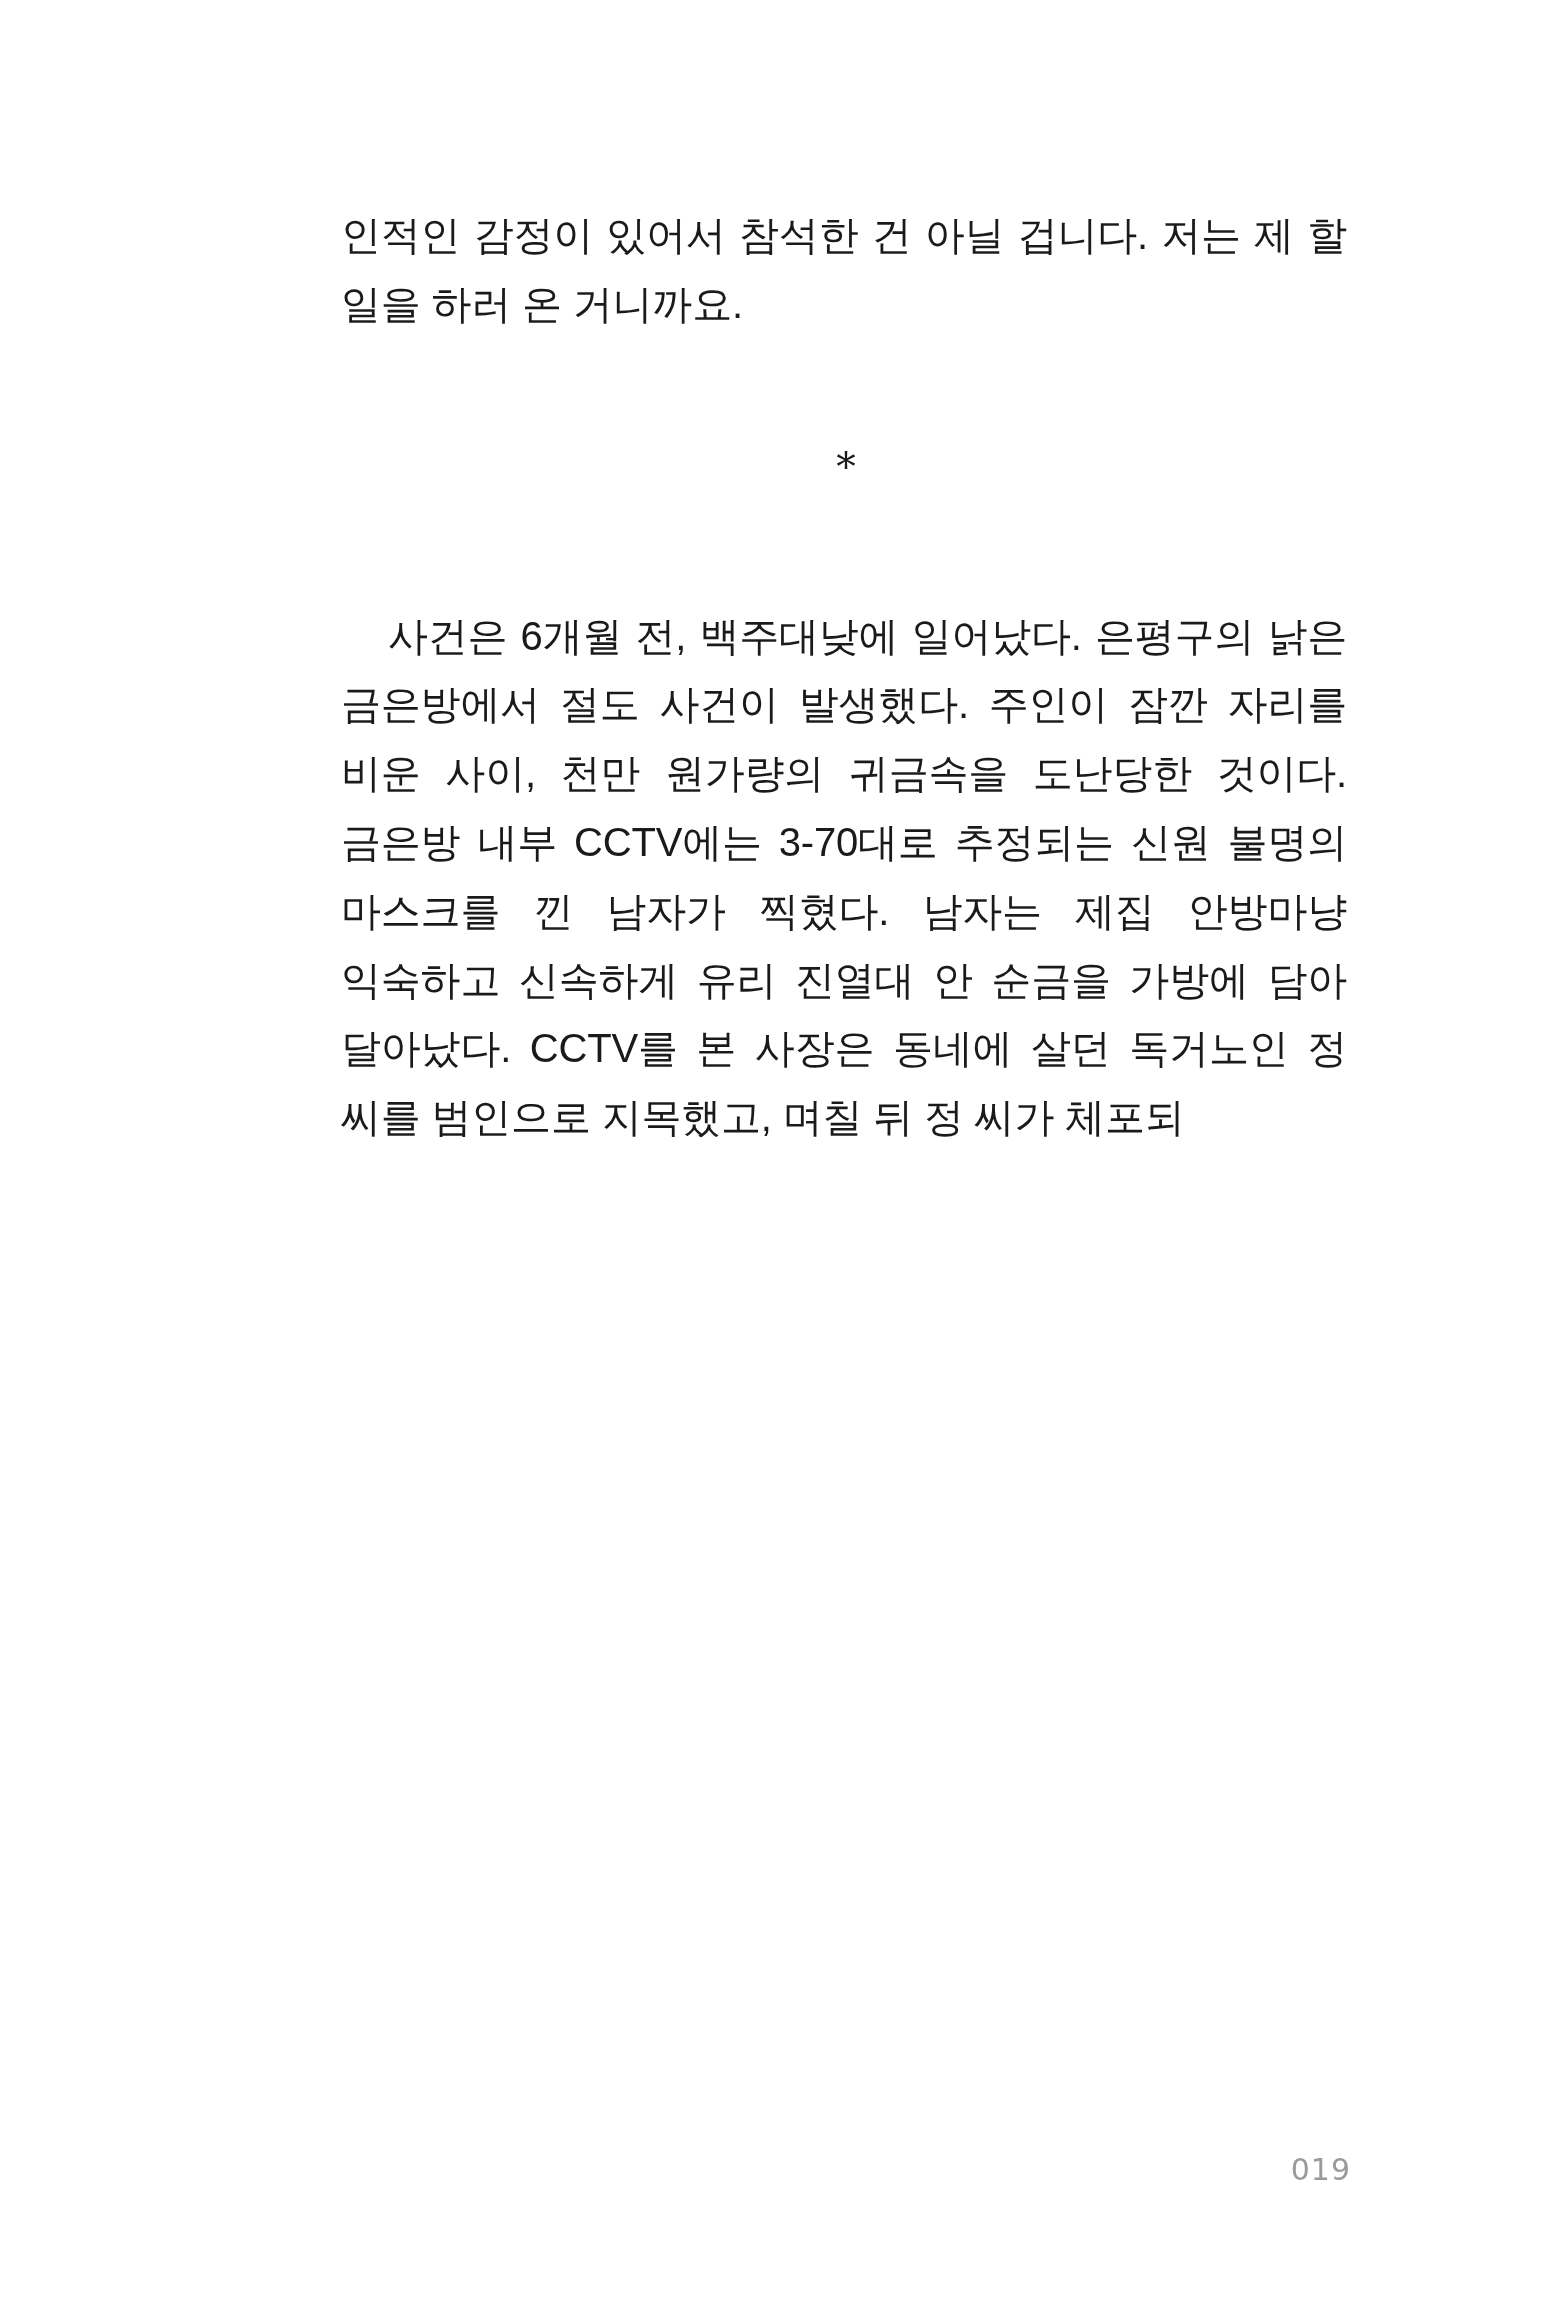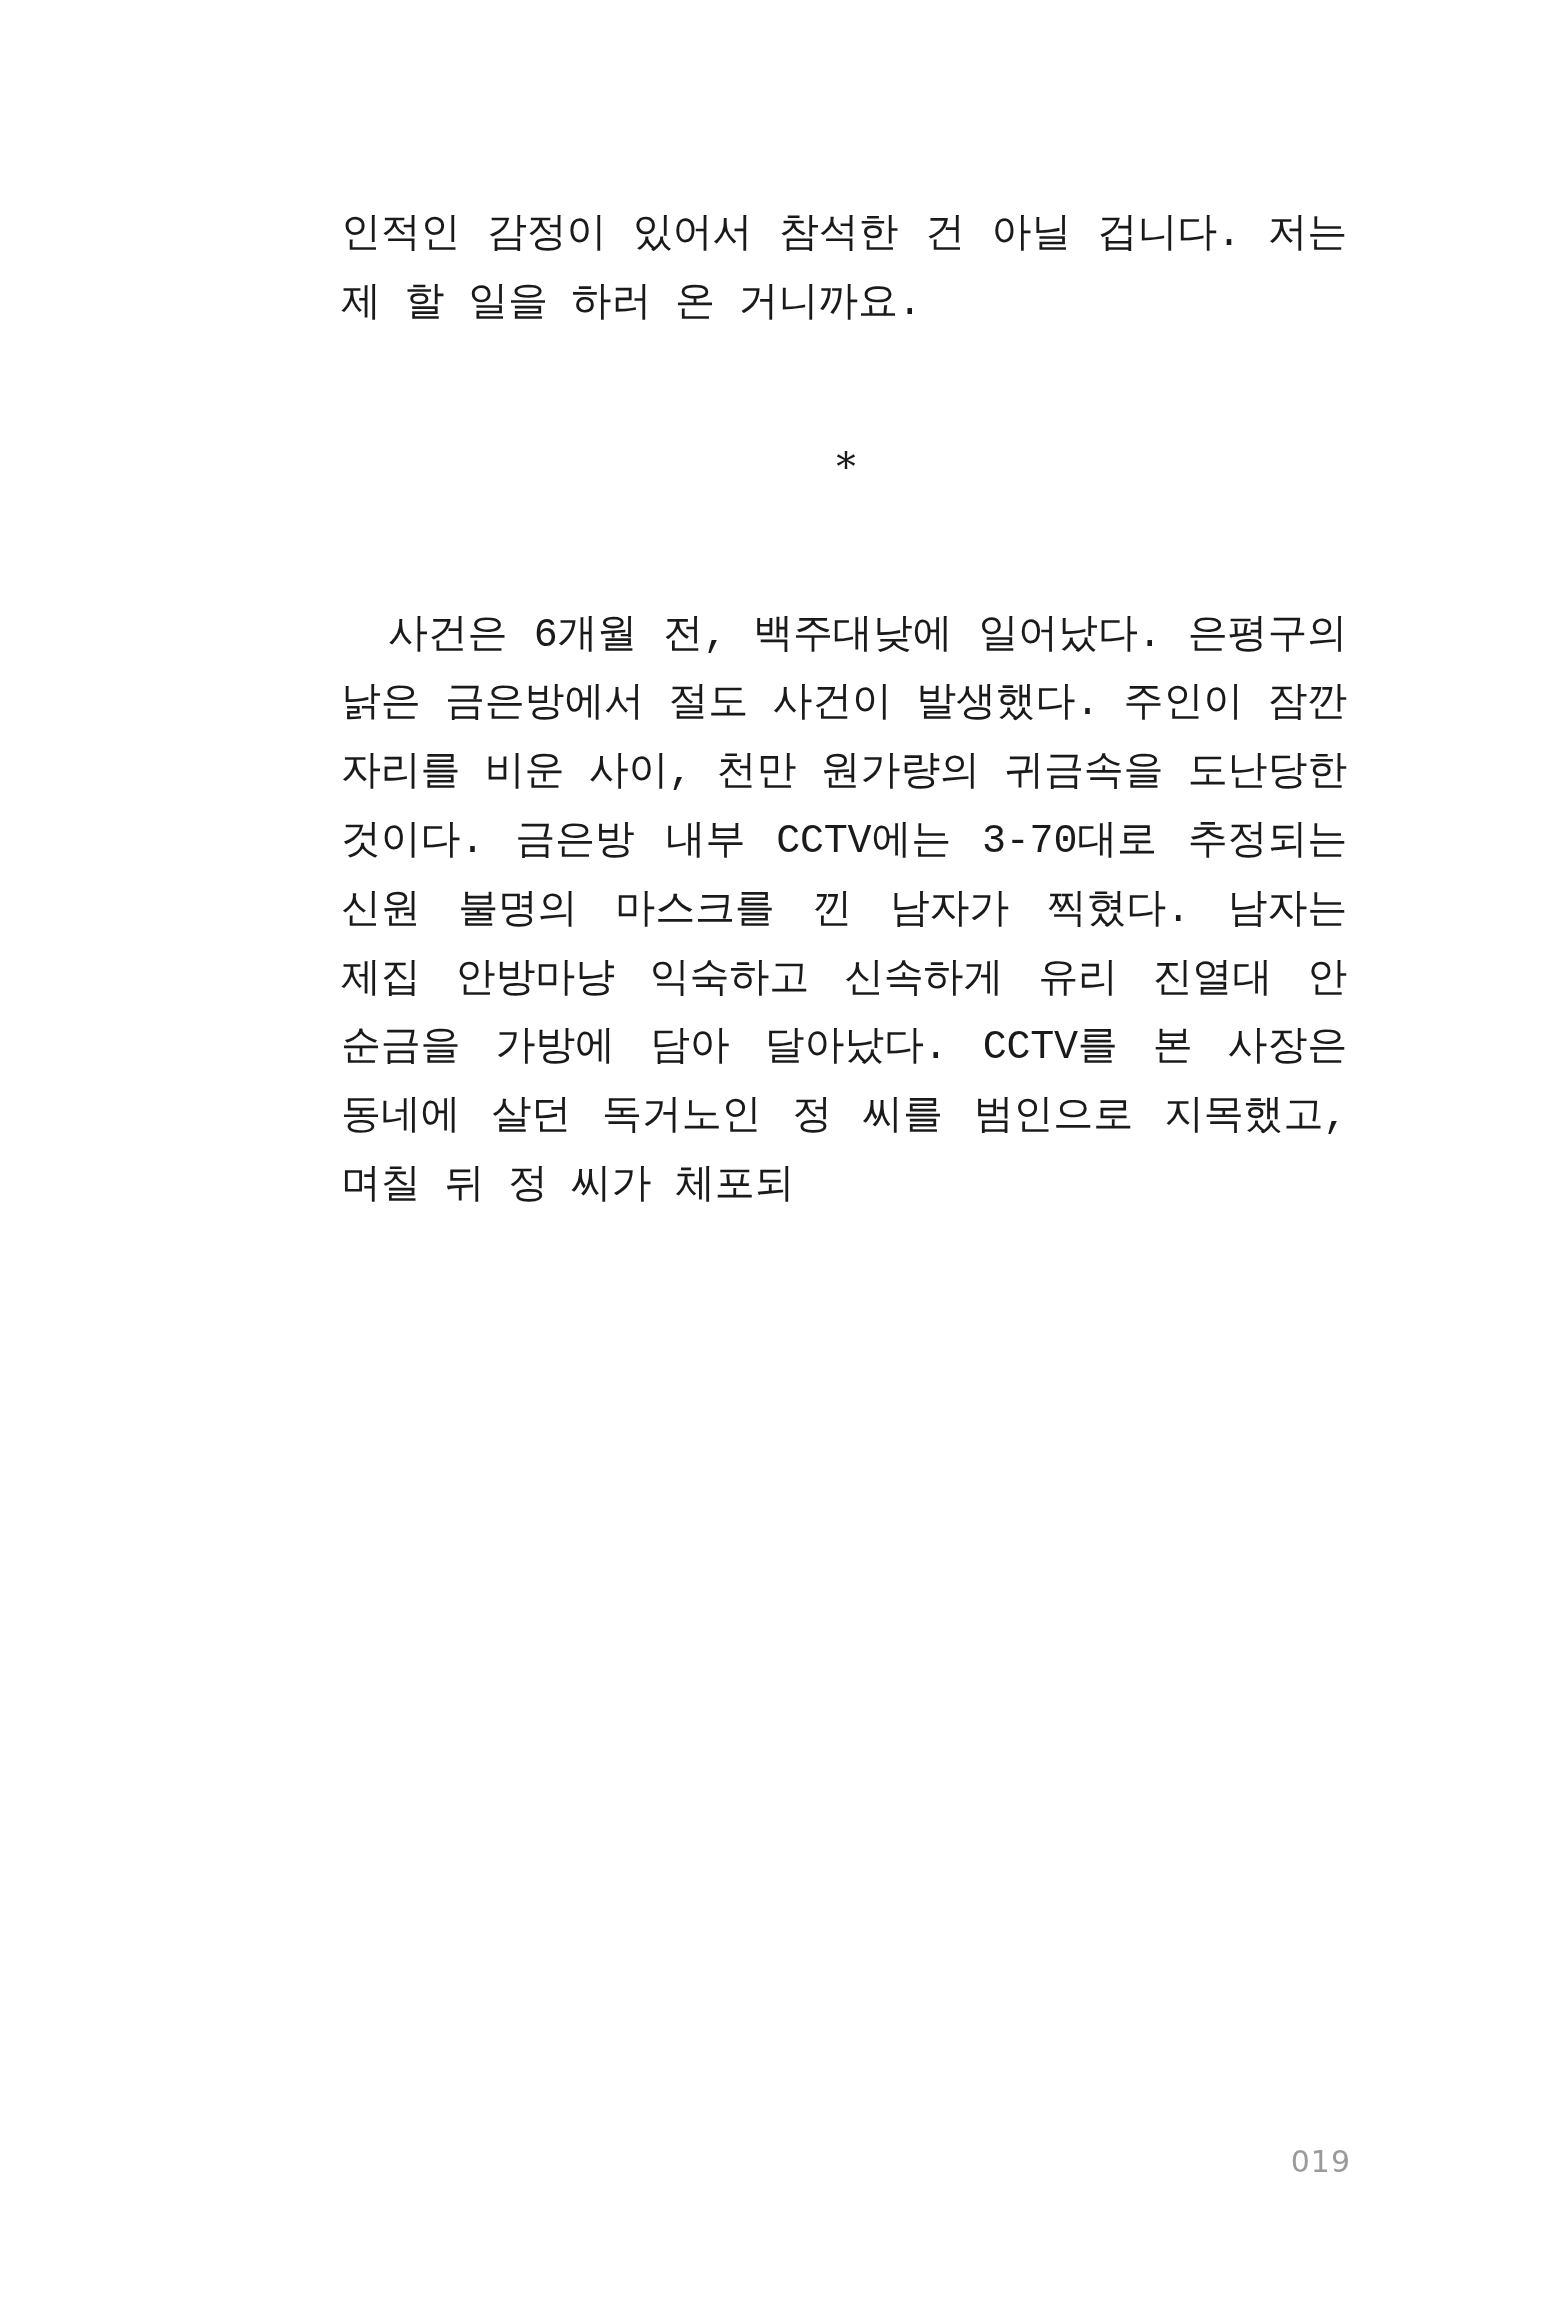--- a/index.html
+++ b/index.html
@@ -16,21 +16,21 @@
     box-sizing: border-box;
     font-family: "DejaVu Serif", "Liberation Serif", serif;
   }
   .text-column {
     position: absolute;
     left: 341px;
     top: 201px;
     width: 1010px;
   }
   .para {
-    font-family: Liberation Mono, monospace;
+    font-family: Liberation Sans, sans-serif;
     font-size: 40px;
     line-height: 1.72;
     color: #1a1a1a;
     text-align: justify;
     text-justify: inter-character;
     margin: 0 4px 0 0;
     letter-spacing: -0.2px;
     word-break: keep-all;
   }
   .para.indent {
@@ -40,21 +40,21 @@
     text-align: center;
     font-family: "DejaVu Serif", "Liberation Serif", serif;
     font-size: 39px;
     color: #1a1a1a;
     margin: 108px 0 116px 0;
     line-height: 1;
   }
   .page-number {
     position: absolute;
     right: 211px;
-    bottom: 136px;
+    bottom: 128px;
     font-family: "DejaVu Sans", "Liberation Sans", sans-serif;
     font-size: 30px;
     color: #9a9a9a;
     letter-spacing: 1px;
   }
 </style>
 </head>
 <body>
 
 <div class="page">

